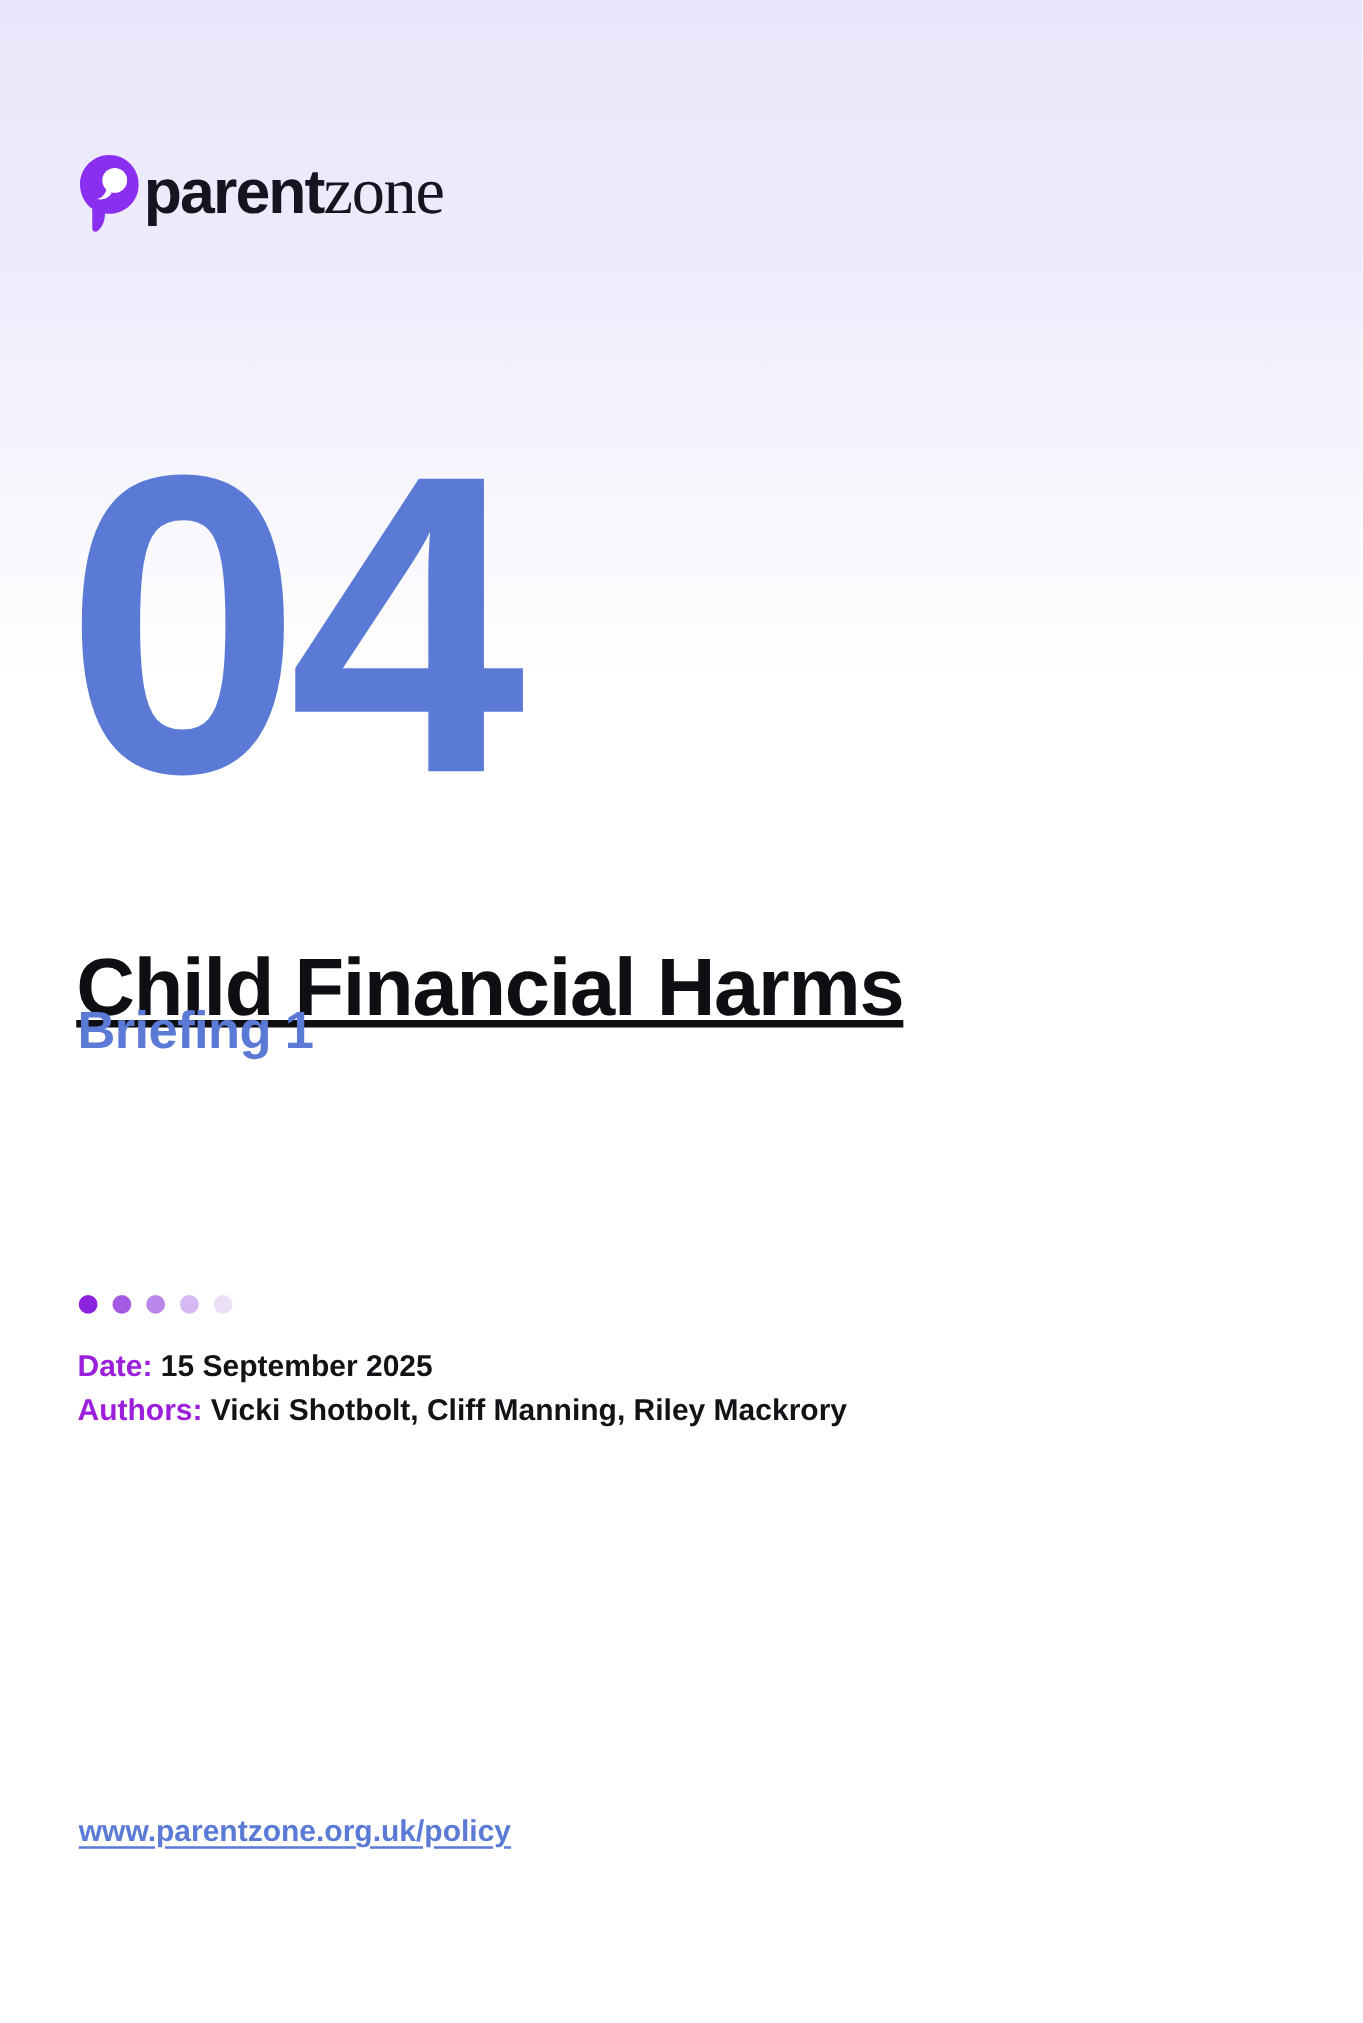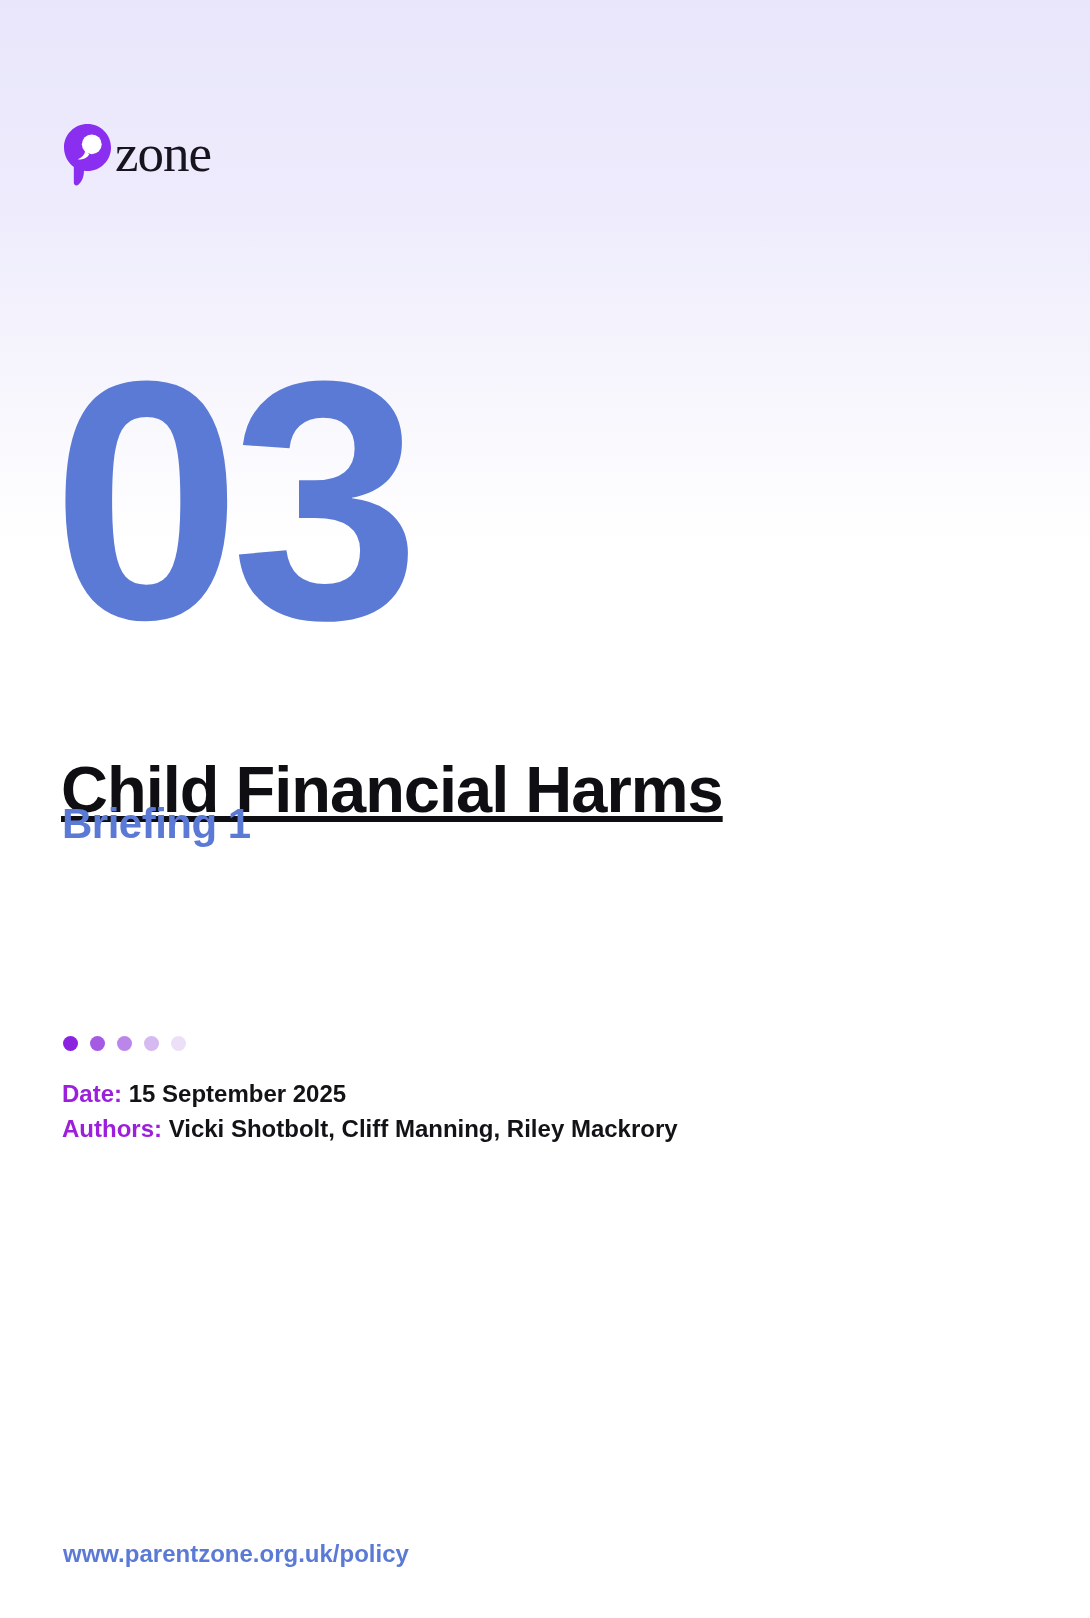--- a/index.html
+++ b/index.html
@@ -49,48 +49,49 @@
   .dots{position:absolute;left:63px;top:1036px;display:flex;gap:12px;}
   .dot{width:15px;height:15px;border-radius:50%;}
   
   .meta{
     position:absolute;left:62px;top:1076px;
     font-size:24px;line-height:35px;font-weight:700;color:#121217;
   }
   .meta-label{color:var(--label-purple,#9b1fdb);font-weight:800;margin-top:32px;}
   
   .footer-link{
-    position:absolute;left:63px;top:1540px;
+    position:absolute;left:63px;top:1452px;
     font-size:24px;font-weight:700;
     color:var(--accent-blue,#5b7ad6);
-    text-underline-offset:4px;
+    text-decoration:underline;text-underline-offset:4px;
     cursor:pointer;
   }
 </style>
 </head>
 <body>
 
 <div class="page" style="--accent-blue: #5b7ad6; --accent-purple: #8a2ff0; --label-purple: #9b1fdb; --text-dark: #0e0e13; --bg-top: #e9e6fb; --bg-bottom: #ffffff;">
 
   <div class="logo">
     <svg class="logo-icon" viewBox="0 0 44 58" xmlns="http://www.w3.org/2000/svg">
       <path fill="#8a2ff0" d="M22 0 C34.15 0 44 9.85 44 22 C44 34.15 34.15 44 22 44
         C20.9 44 19.8 43.92 18.7 43.76 C18.7 48.2 17.4 53.4 13.4 56.8
         C11.7 58.3 9.2 57.2 9.2 55 L9.2 40.2 C3.65 36.2 0 29.55 0 22
         C0 9.85 9.85 0 22 0 Z"></path>
       <circle cx="26" cy="19" r="9.3" fill="#ffffff"></circle>
       <path fill="#ffffff" d="M20 25.2 C19 29.4 16.4 31.8 12.8 33
         C17.6 34 21.6 32 23.7 28.4 Z"></path>
     </svg>
     <span class="wordmark">
+      <span class="brand-first">parent</span>
       <span class="brand-second">zone</span>
     </span>
   </div>
 
-  <div class="big-number">03</div>
+  <div class="big-number">04</div>
 
   <h1 class="title">Child Financial Harms</h1>
 
   <div class="subtitle">Briefing 1</div>
 
 
   <div class="dots">
       <span class="dot" style="background: rgb(139, 34, 224);"></span>
       <span class="dot" style="background: rgb(165, 90, 228);"></span>
       <span class="dot" style="background: rgb(187, 134, 233);"></span>

